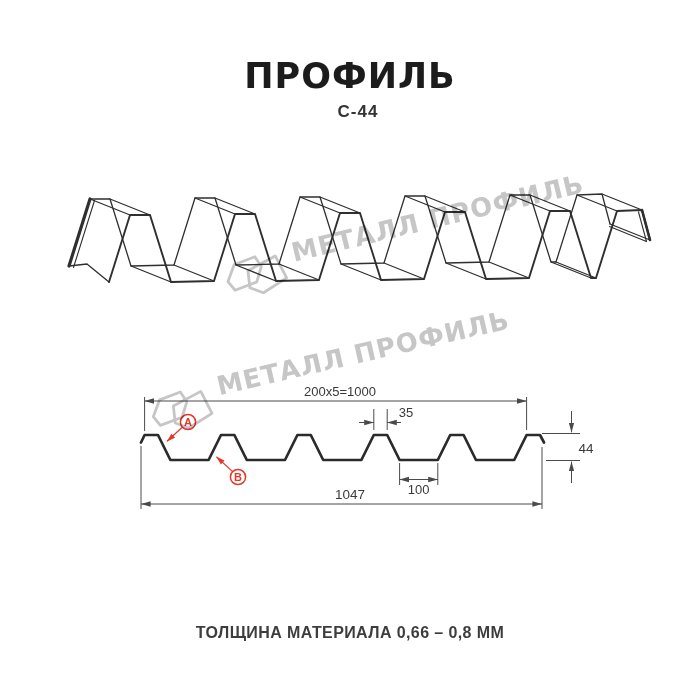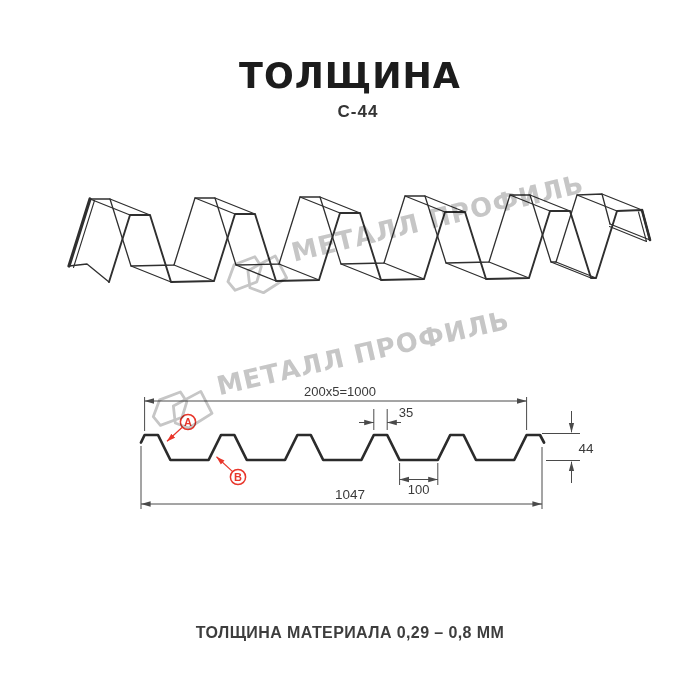--- a/index.html
+++ b/index.html
@@ -21,21 +21,21 @@
   .wm1{left:221px;top:247px;transform:rotate(-13.5deg);}
   .wm1 svg{transform:translateY(14px);}
   .wm2{left:146px;top:380px;transform:rotate(-13deg);}
   .wm2 svg{transform:translateY(16px);}
 </style>
 </head>
 <body>
 
 <div class="stage">
 
-  <div class="title">ТОЛЩИНА</div>
+  <div class="title">ПРОФИЛЬ</div>
   <div class="model">С-44</div>
 
   <svg class="drawing" viewBox="0 0 700 700">
     <defs>
       <marker id="arr" viewBox="0 0 10 7" refX="9.6" refY="3.5" markerWidth="10" markerHeight="7" orient="auto-start-reverse" markerUnits="userSpaceOnUse">
         <path d="M0,0.8 L9.8,3.5 L0,6.2 Z" fill="#4a4a4a"></path>
       </marker>
       <marker id="arrRed" viewBox="0 0 9 7" refX="8.4" refY="3.5" markerWidth="9" markerHeight="7" orient="auto-start-reverse" markerUnits="userSpaceOnUse">
         <path d="M0,0.8 L8.6,3.5 L0,6.2 Z" fill="#e8362b"></path>
       </marker>
@@ -122,15 +122,15 @@
   <div class="wm wm2">
     <svg width="66" height="46" viewBox="0 0 66 46">
       <g fill="none" stroke="#c6c6c6" stroke-width="2.8" stroke-linejoin="round">
         <path d="M4,22 L14,7 L36,4 L40,15 L32,29 L9,32 Z"></path>
         <path d="M26,16 L56,8 L62,32 L36,41 L24,33 Z"></path>
       </g>
     </svg>
     <span>МЕТАЛЛ ПРОФИЛЬ</span>
   </div>
 
-  <div class="footer">ТОЛЩИНА МАТЕРИАЛА 0,29 – 0,8 ММ</div>
+  <div class="footer">ТОЛЩИНА МАТЕРИАЛА 0,66 – 0,8 ММ</div>
 
 </div>
 
 </body></html>

